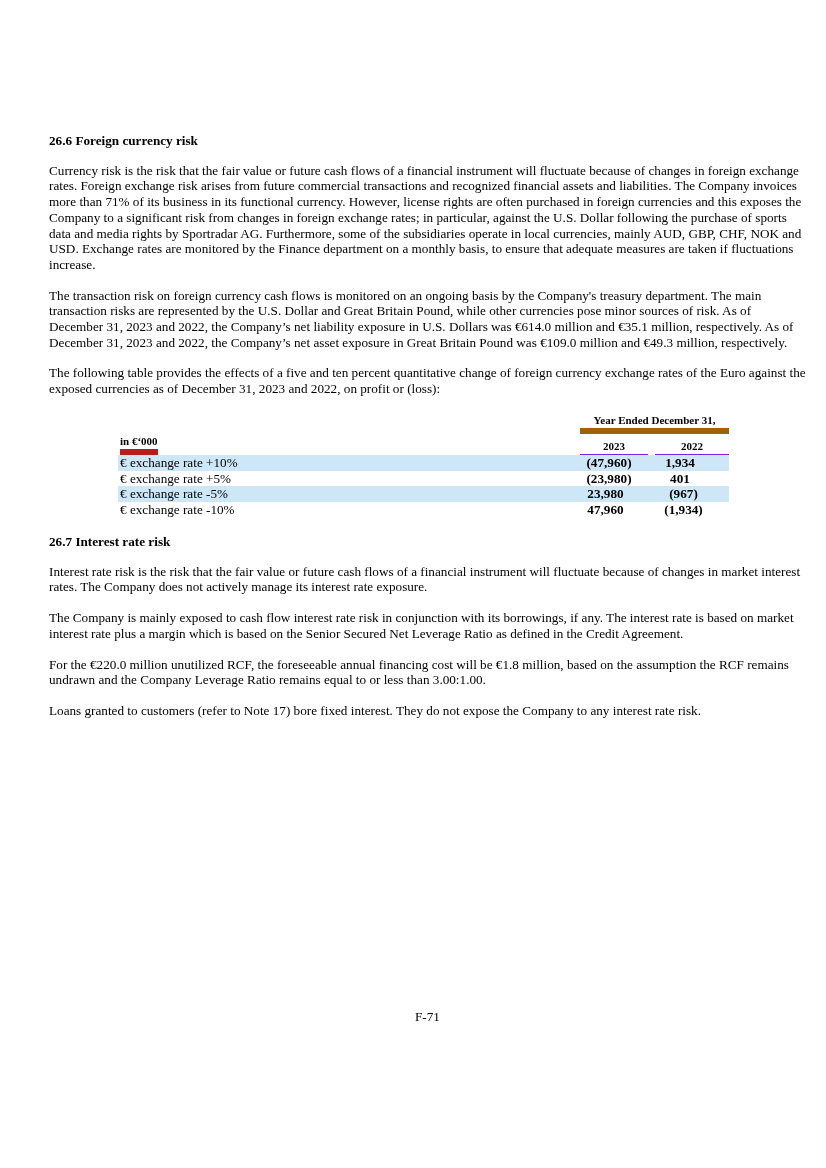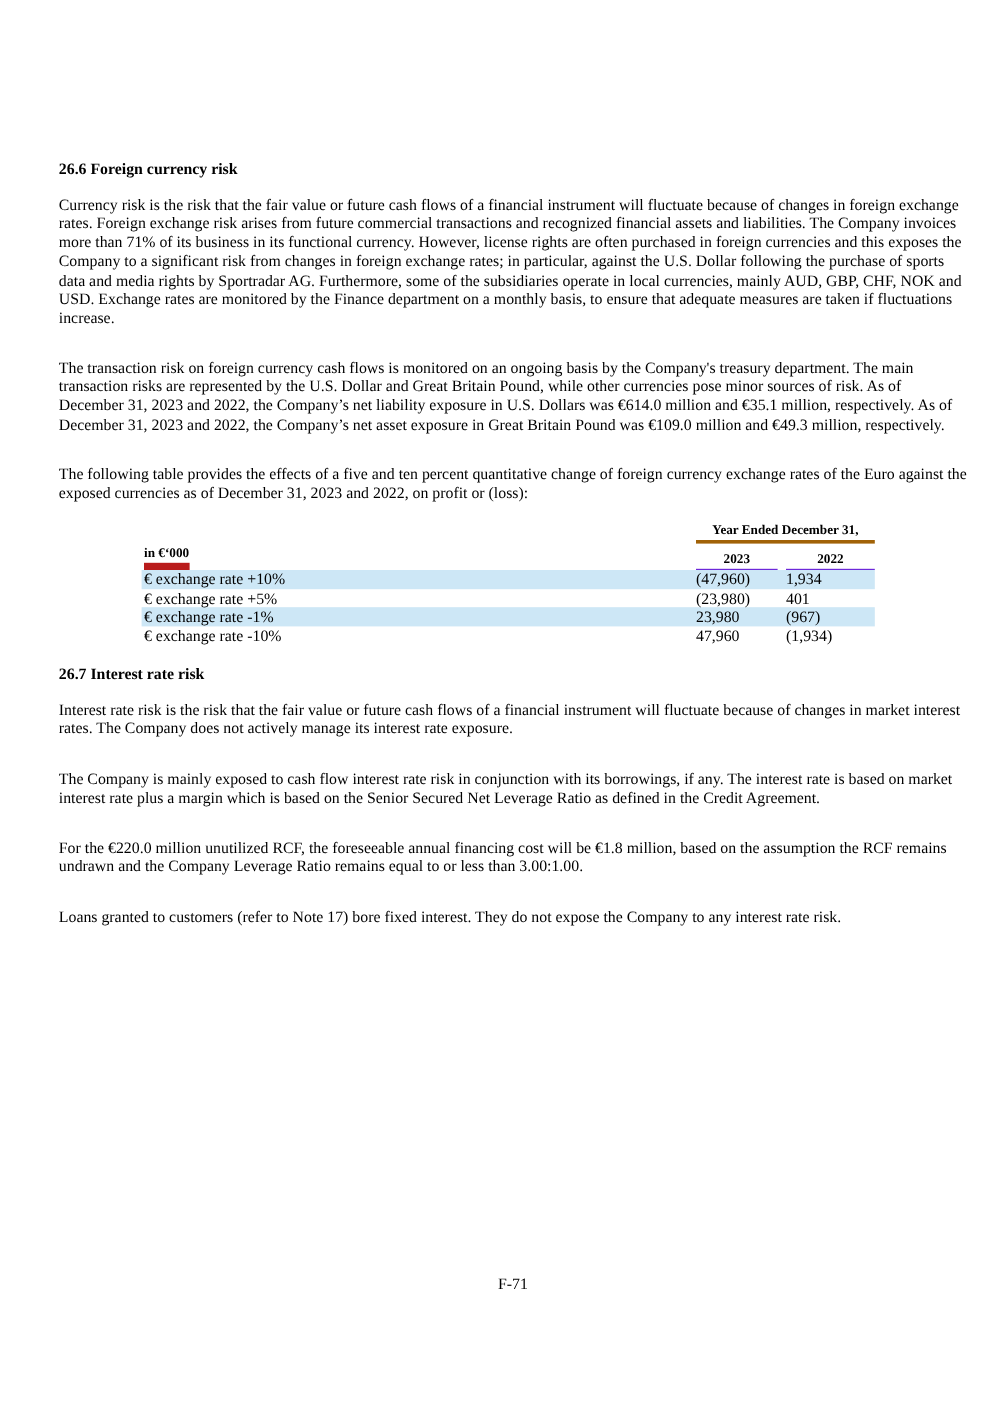--- a/index.html
+++ b/index.html
@@ -19,36 +19,36 @@
     padding: 133px 20px 0 49px;
   }
   h2.sec-heading {
     font-size: 13.2px;
     font-weight: bold;
     margin: 0;
     line-height: 15.7px;
   }
   h2.sec-heading.second { margin-top: 16px; }
   p.body-para { margin: 14px 0 0 0; }
-  p.body-para + p.body-para { margin-top: 26px; }
+  p.body-para + p.body-para { margin-top: 15px; }
 
   
   .fin-table {
     margin: 17px 0 0 69px;
     width: 611px;
   }
   .t-row {
     display: grid;
     grid-template-columns: 462px 68px 7px 74px;
     align-items: end;
   }
   .t-row.head1 { line-height: 13px; }
   .t-row.head1 .t-span {
     grid-column: 2 / 5;
-    border-bottom: 3px solid #a16207;
+    border-bottom: 6px solid #a16207;
     text-align: center;
     font-weight: bold;
     font-size: 11px;
     padding-bottom: 1px;
     white-space: nowrap;
   }
   .t-row.head2 { line-height: 14px; }
   .t-row.head2 .unit {
     display: inline-block;
     font-weight: bold;
@@ -62,21 +62,21 @@
     text-align: center;
     border-bottom: 1px solid #6d28d9;
     padding-bottom: 1px;
   }
   .t-row.data {
     line-height: 15.8px;
     height: 15.8px;
   }
   .t-row.data.hl { background: var(--hl); }
   .cell.label { padding-left: 2px; white-space: nowrap; }
-  .cell.num { text-align: left; white-space: nowrap; }
+  .cell.num { text-align: center; white-space: nowrap; font-weight: bold; }
   .cell.num.c1 { padding-right: 17px; }
   .cell.num.c1.paren { padding-right: 10px; }
   .cell.num.c2 { padding-right: 24px; }
   .cell.num.c2.paren { padding-right: 17px; }
 
   .page-footer {
     margin-top: 290px;
     text-align: center;
     font-size: 13.2px;
   }
@@ -112,21 +112,21 @@
       <div class="cell gapcol"></div>
       <div class="cell num c2">1,934</div>
     </div>
     <div class="t-row data">
       <div class="cell label">€ exchange rate +5%</div>
       <div class="cell num c1 paren">(23,980)</div>
       <div class="cell gapcol"></div>
       <div class="cell num c2">401</div>
     </div>
     <div class="t-row data hl">
-      <div class="cell label">€ exchange rate -1%</div>
+      <div class="cell label">€ exchange rate -5%</div>
       <div class="cell num c1">23,980</div>
       <div class="cell gapcol"></div>
       <div class="cell num c2 paren">(967)</div>
     </div>
     <div class="t-row data">
       <div class="cell label">€ exchange rate -10%</div>
       <div class="cell num c1">47,960</div>
       <div class="cell gapcol"></div>
       <div class="cell num c2 paren">(1,934)</div>
     </div>

